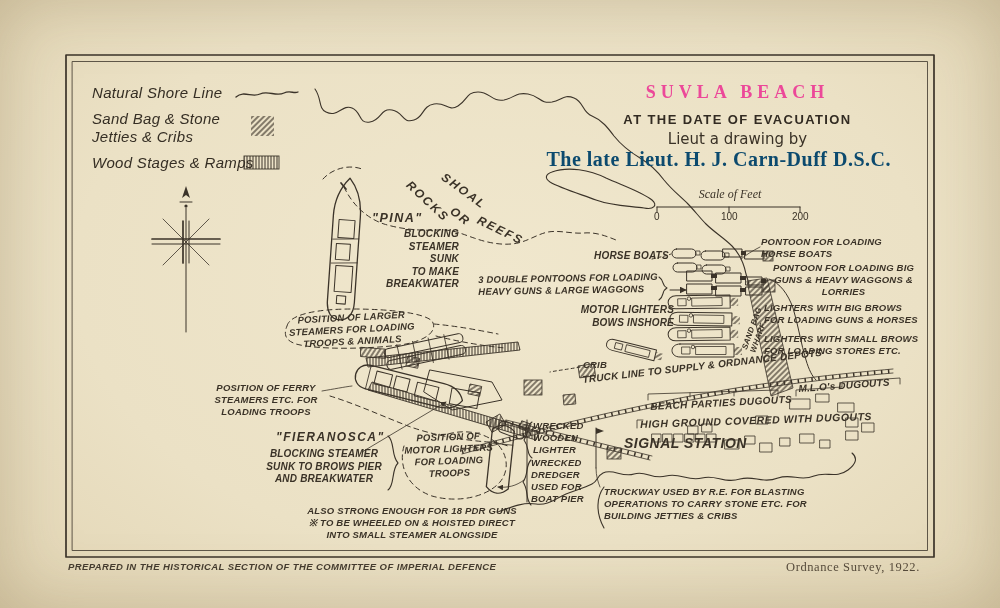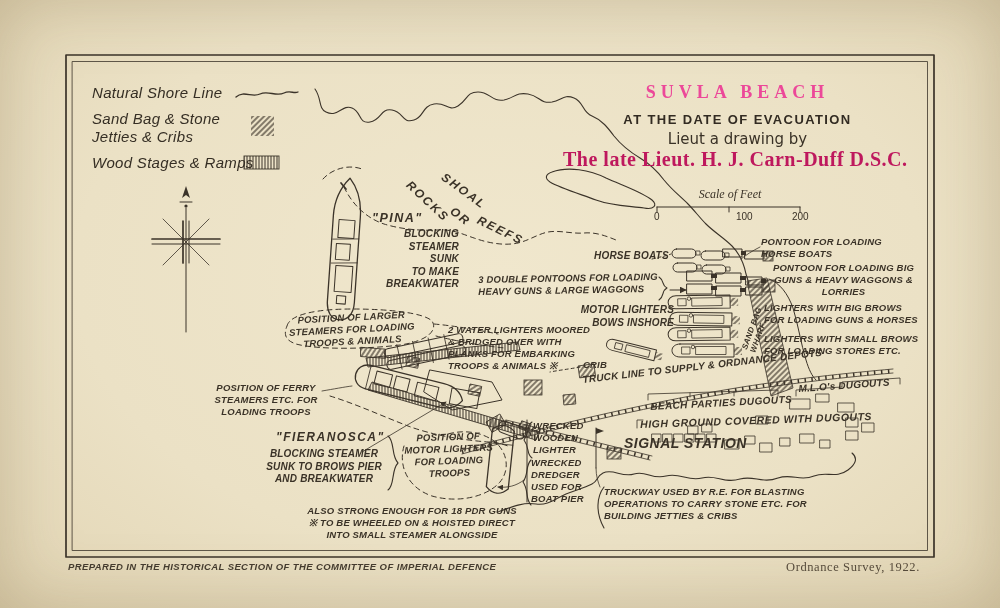--- a/index.html
+++ b/index.html
@@ -20,22 +20,22 @@
   .ties{stroke:#3b3329;fill:none;stroke-width:4;stroke-dasharray:1.5 5.5}
   .lbl{position:absolute;font:italic bold 9.5px/1.25 "Liberation Sans", sans-serif;
        color:#3a3227;letter-spacing:.2px;white-space:pre-line;transform-origin:left top;}
   .script{position:absolute;font:italic 15px/1.2 "Liberation Sans", sans-serif;color:#352e24;letter-spacing:.3px;}
   .t-title{position:absolute;left:565px;top:82px;width:345px;text-align:center;
        font-family:"Liberation Serif", serif;font-weight:bold;font-size:18px;letter-spacing:5px;color:#ec4899;}
   .t-sub{position:absolute;left:565px;top:112px;width:345px;text-align:center;
        font:bold 13px "Liberation Sans", sans-serif;letter-spacing:1.4px;color:#322b22;}
   .t-by{position:absolute;left:565px;top:130px;width:345px;text-align:center;
        font:15px "DejaVu Sans", sans-serif;color:#3a3227;}
-  .t-auth{position:absolute;left:563px;top:148px;width:355px;text-align:left;
-       font-family:"Liberation Serif", serif;font-weight:bold;font-size:20px;letter-spacing:.5px;color:#be185d;}
+  .t-auth{position:absolute;left:536px;top:148px;width:355px;text-align:right;
+       font-family:"Liberation Serif", serif;font-weight:bold;font-size:20px;letter-spacing:.5px;color:#0c4a6e;}
   .t-scale{position:absolute;left:655px;top:187px;width:150px;text-align:center;
        font:italic 12px "Liberation Serif", serif;color:#3a3227;}
   .tick{position:absolute;top:211px;font:10px "Liberation Sans", sans-serif;color:#3a3227;}
   .foot1{position:absolute;left:68px;top:561px;font:italic bold 9.5px "Liberation Sans", sans-serif;
        letter-spacing:.4px;color:#453c2f;}
   .foot2{position:absolute;left:786px;top:560px;font:12.5px "Liberation Serif", serif;
        letter-spacing:.6px;color:#554a3a;}
 </style>
 </head>
 <body>
@@ -314,21 +314,21 @@
 <div class="script" style="left:92px;top:110px">Sand Bag &amp; Stone</div>
 <div class="script" style="left:92px;top:128px">Jetties &amp; Cribs</div>
 <div class="script" style="left:92px;top:154px">Wood Stages &amp; Ramps</div>
 
 <div class="t-title">SUVLA BEACH</div>
 <div class="t-sub">AT THE DATE OF EVACUATION</div>
 <div class="t-by">Lieut a drawing by</div>
 <div class="t-auth">The late Lieut. H. J. Carn-Duff  D.S.C.</div>
 <div class="t-scale">Scale of Feet</div>
 <div class="tick" style="left:654px">0</div>
-<div class="tick" style="left:736px">100</div>
+<div class="tick" style="left:721px">100</div>
 <div class="tick" style="left:792px">200</div>
 
 <div class="lbl" style="left:447px;top:170px;font-size:12px;letter-spacing:2px;transform:rotate(36deg)">SHOAL</div>
 <div class="lbl" style="left:413px;top:178px;font-size:12px;letter-spacing:2px;transform:rotate(43deg)">ROCKS</div>
 <div class="lbl" style="left:456px;top:204px;font-size:12px;letter-spacing:2px;transform:rotate(38deg)">OR</div>
 <div class="lbl" style="left:481px;top:213px;font-size:12px;letter-spacing:2px;transform:rotate(26deg)">REEFS</div>
 
 <div class="lbl" style="left:372px;top:211px;font-size:12.5px;letter-spacing:1.5px">"PINA"</div>
 <div class="lbl" style="left:347px;top:228px;width:112px;text-align:right;font-size:10px">BLOCKING
 STEAMER
@@ -346,24 +346,20 @@
 <div class="lbl" style="left:766px;top:262px;width:155px;text-align:center">PONTOON FOR LOADING BIG
 GUNS &amp; HEAVY WAGGONS &amp;
 LORRIES</div>
 <div class="lbl" style="left:764px;top:302px">LIGHTERS WITH BIG BROWS
 FOR LOADING GUNS &amp; HORSES</div>
 <div class="lbl" style="left:764px;top:333px">LIGHTERS WITH SMALL BROWS
 FOR LOADING STORES ETC.</div>
 <div class="lbl" style="left:741px;top:348px;font-size:8px;line-height:1.1;transform:rotate(-70deg)">SAND BAG
 WHARF</div>
 
-<div class="lbl" style="left:448px;top:324px">2 WATER LIGHTERS MOORED
-&amp; BRIDGED OVER WITH
-PLANKS FOR EMBARKING
-TROOPS &amp; ANIMALS  ※</div>
 <div class="lbl" style="left:583px;top:359px">CRIB</div>
 <div class="lbl" style="left:582px;top:374px;font-size:10px;transform:rotate(-6.5deg)">TRUCK LINE TO SUPPLY &amp; ORDNANCE DEPOTS</div>
 <div class="lbl" style="left:798px;top:383px;font-size:10px;transform:rotate(-4deg)">M.L.O's DUGOUTS</div>
 <div class="lbl" style="left:650px;top:401px;font-size:10px;letter-spacing:.4px;transform:rotate(-3deg)">BEACH PARTIES DUGOUTS</div>
 <div class="lbl" style="left:640px;top:418px;font-size:10.5px;letter-spacing:.5px;transform:rotate(-2deg)">HIGH GROUND COVERED WITH DUGOUTS</div>
 
 <div class="lbl" style="left:287px;top:315px;width:128px;text-align:center;transform:rotate(-3deg)">POSITION OF LARGER
 STEAMERS FOR LOADING
 TROOPS &amp; ANIMALS</div>
 <div class="lbl" style="left:205px;top:382px;width:122px;text-align:center">POSITION OF FERRY

